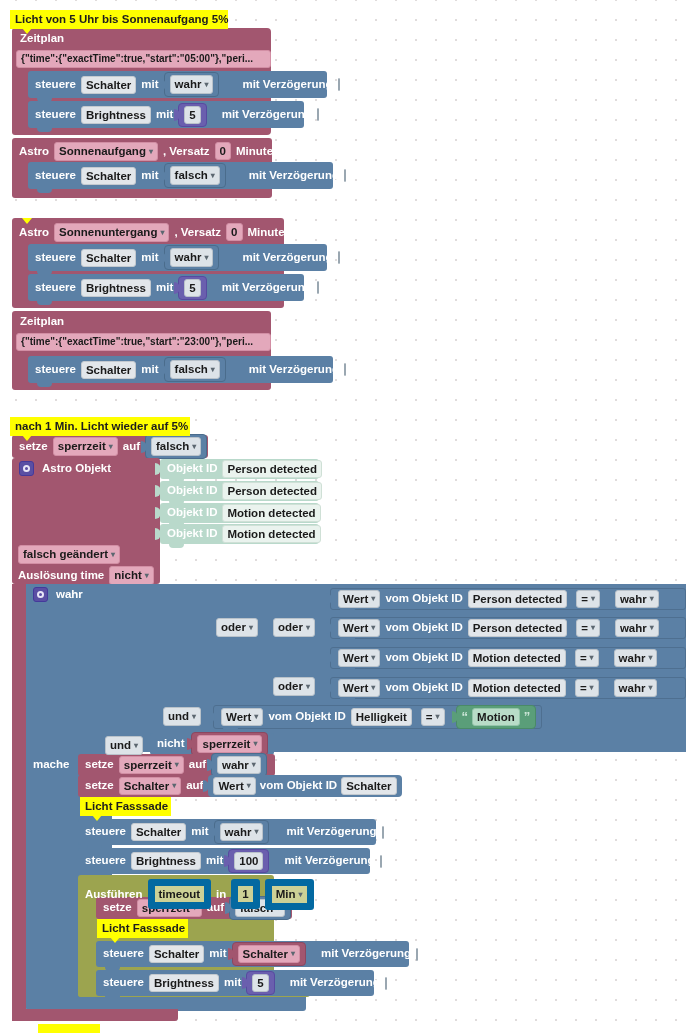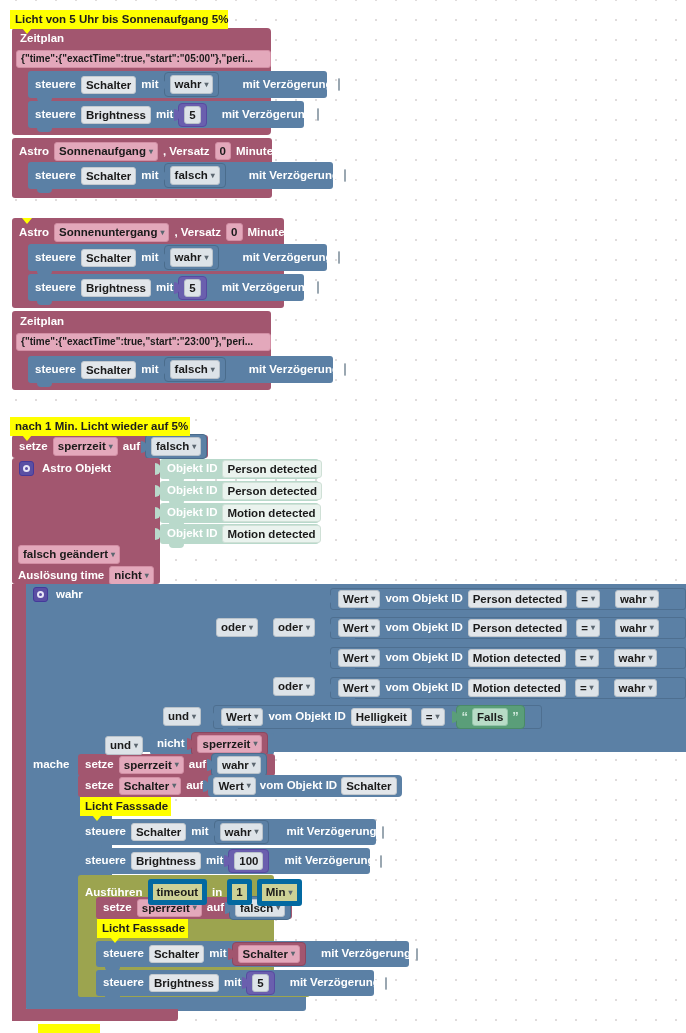--- a/index.html
+++ b/index.html
@@ -40,21 +40,21 @@
   .lbl{color:#ffffff;font-weight:bold;font-size:11.5px;line-height:1;white-space:nowrap;}
 
   
   .fld{
     display:inline-block;background:#dde3e8;border:1px solid #b9c2ca;border-radius:3px;
     color:#1a1a1a;font-size:11.5px;font-weight:bold;line-height:14px;
     padding:1px 4px;white-space:nowrap;vertical-align:middle;
   }
   .fld.ro{background:#e2e6ea;border-color:#c3c9cf;}
   .fld.pink{background:#e3a8bb;border:1px solid #d28ea4;}
-  .fld.olive{background:#cdd196;border:5px solid #0369a1;}
+  .fld.olive{background:#cdd196;border:7px solid #0369a1;}
   .fld.mint{background:#eaf3ee;border:1px solid #cfe0d6;}
   .fld.green{background:#b8dcc7;border:1px solid #94c5a9;}
   .fld .arw{display:inline-block;margin-left:3px;color:#5c6770;font-size:8px;vertical-align:middle;}
 
   
   .vblk{display:inline-flex;align-items:center;gap:4px;border-radius:4px;padding:2px 5px;vertical-align:middle;}
   .vblk.bool{background:#5b80a5;border:1px solid #4a6c8c;}
   .vblk.num {background:#6a5fae;border:1px solid #574aa0;}
   .vblk.txt {background:#5a9e79;border:1px solid #4a8a67;}
   .vblk.pinkv{background:#a2566f;border:1px solid #8b4760;}
@@ -303,21 +303,21 @@
   <div class="fld" style="position:absolute;left:163px;top:707px;z-index:8;"><span>und</span><span class="arw">▾</span></div>
   <div class="row c-ctrl" style="left:213px;top:705px;width:329px;height:24px;border:1px solid #4e6f90;">
     <span class="tab" style="background:#5b80a5;"></span>
     <span class="fld"><span>Wert</span><span class="arw">▾</span></span>
     <span class="lbl">vom Objekt ID</span>
     <span class="fld ro">Helligkeit</span>
     <span class="fld" style="margin-left:4px;"><span>=</span><span class="arw">▾</span></span>
     <span class="vblk txt" style="position:relative;margin-left:6px;">
       <span class="tab" style="background:#5a9e79;"></span>
       <span class="quote">“</span>
-      <span class="fld green">Falls</span>
+      <span class="fld green">Motion</span>
       <span class="quote">”</span>
     </span>
   </div>
 
   <div class="fld" style="position:absolute;left:105px;top:736px;z-index:9;"><span>und</span><span class="arw">▾</span></div>
   <div class="row c-ctrl" style="left:150px;top:733px;width:124px;height:22px;">
     <span class="tab" style="background:#5b80a5;"></span>
     <span class="lbl">nicht</span>
     <span class="vblk pinkv" style="position:relative;margin-left:2px;">
       <span class="tab" style="background:#a2566f;"></span>

